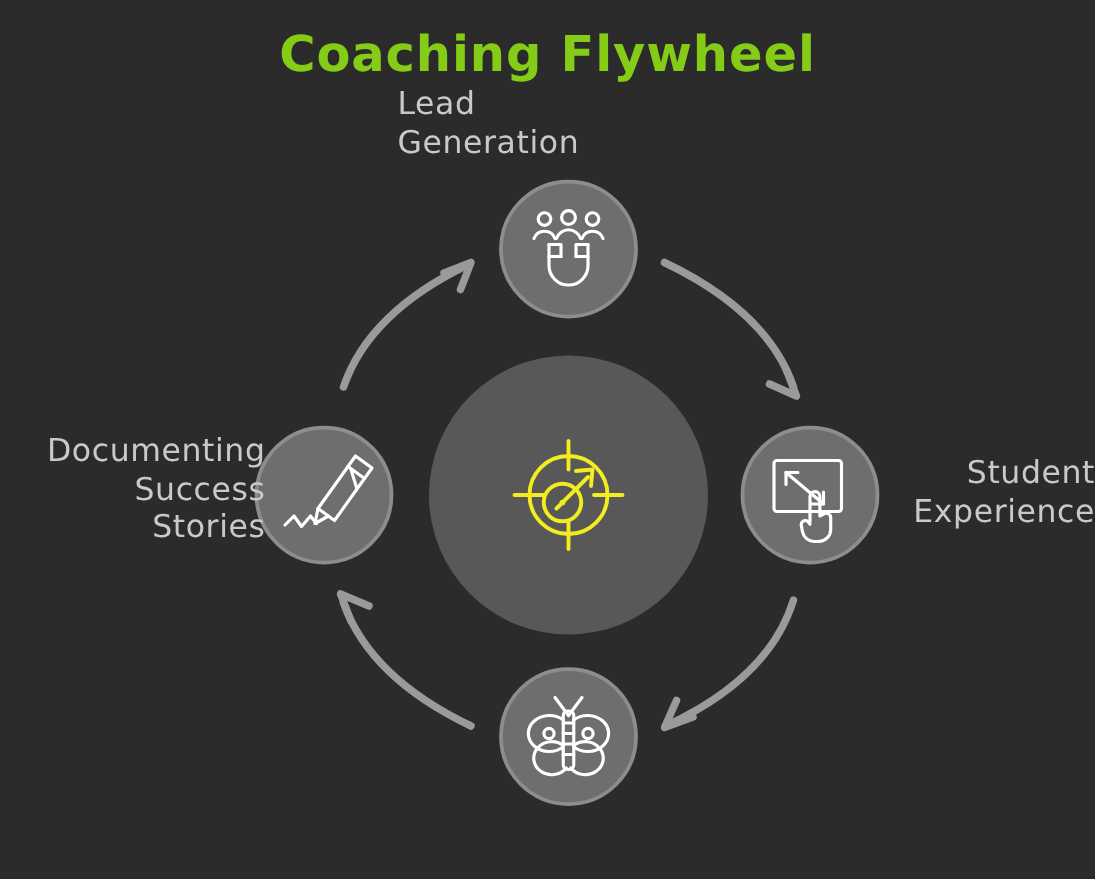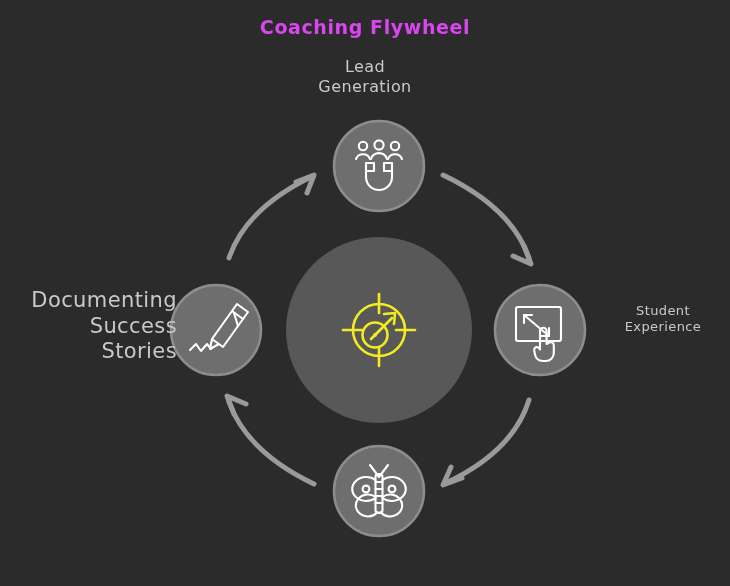--- a/index.html
+++ b/index.html
@@ -33,39 +33,39 @@
     letter-spacing: 0.4px;
     line-height: 1.22;
     white-space: pre-line;
   }
   #diagram-title {
     position: absolute;
     left: 0;
     top: 16px;
     width: 730px;
     text-align: center;
-    color: #d946ef;
-    font-size: 19px;
+    color: #84cc16;
+    font-size: 33px;
     font-weight: bold;
     letter-spacing: 0.6px;
     font-family: "DejaVu Sans", sans-serif;
   }
   #label-lead-generation {
     left: 265px;
     top: 57px;
     width: 200px;
-    text-align: center;
-    font-size: 16px;
+    text-align: left;
+    font-size: 21px;
   }
   #label-student-experience {
     left: 596px;
     top: 303px;
     width: 134px;
-    text-align: center;
-    font-size: 13px;
+    text-align: right;
+    font-size: 21px;
   }
   #label-transformations {
     left: 265px;
     top: 545px;
     width: 200px;
     text-align: center;
     font-size: 21px;
   }
   #label-documenting {
     left: 0px;

